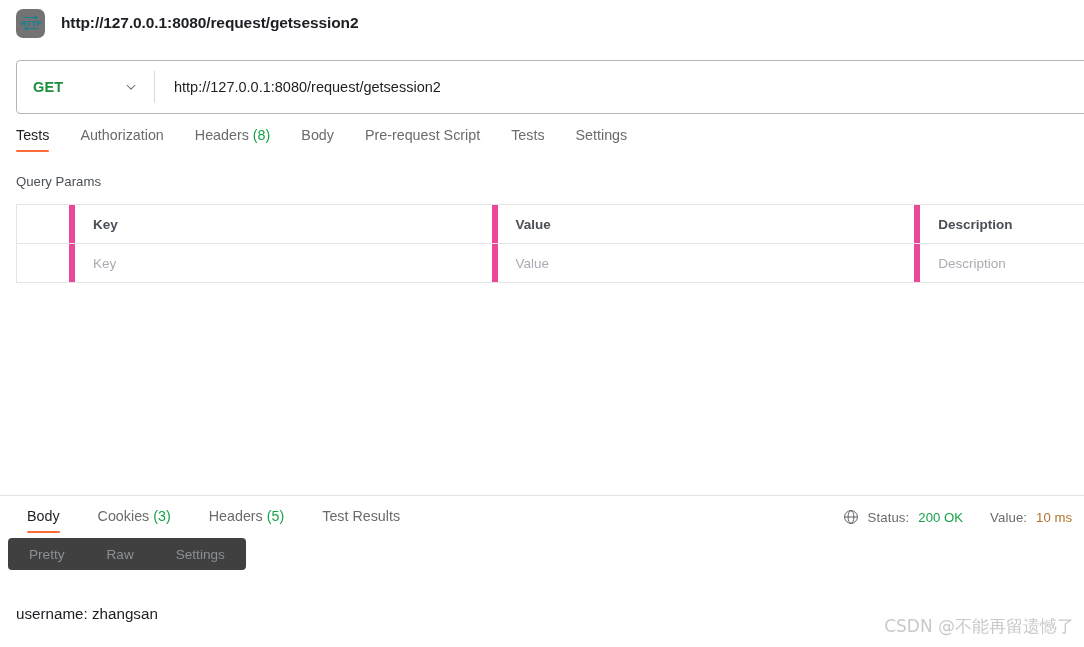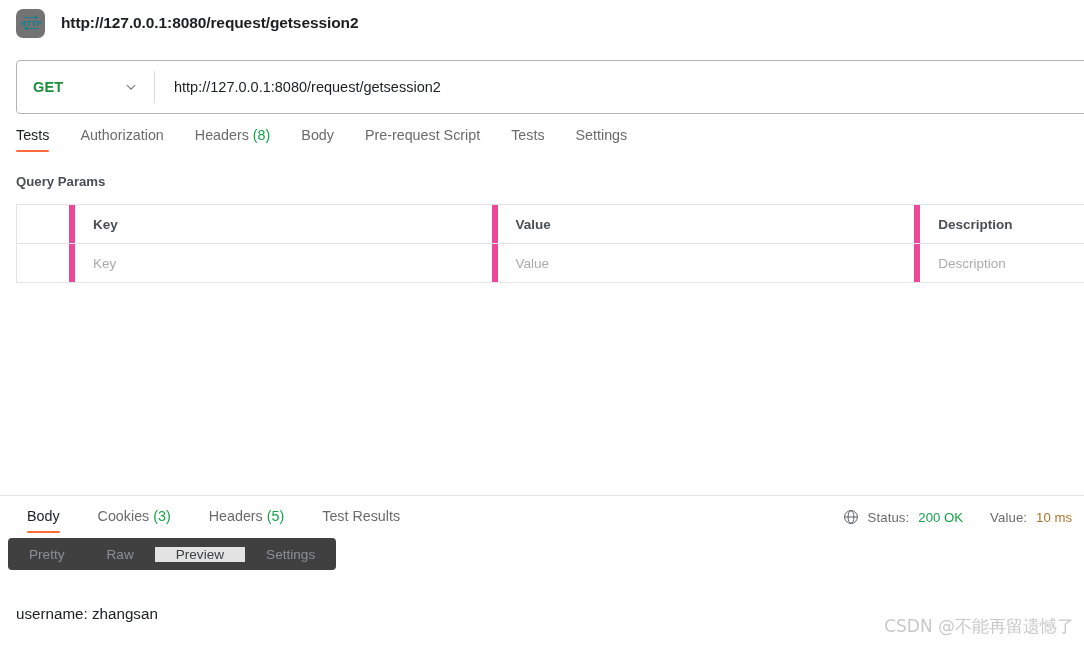--- a/index.html
+++ b/index.html
@@ -59,21 +59,21 @@
   .rtab.active { color: #1c1f23; }
   .rtab.active::after {
     content: ""; position: absolute; left: 0; right: 0; bottom: 0;
     height: 2.5px; background: #ff6c37; border-radius: 2px;
   }
   .cnt { color: #16a34a; }
 
   
   .qp-title {
     position: absolute; left: 16px; top: 174px;
-    font-size: 13.2px; font-weight: bold; color: #4a4f55;
+    font-size: 13.2px; font-weight: normal; color: #4a4f55;
   }
   .params-table {
     position: absolute; left: 16px; top: 204px; width: 1100px;
     border-top: 1px solid #e4e4e4; border-left: 1px solid #e4e4e4;
   }
   .prow { display: flex; height: 39px; border-bottom: 1px solid #e4e4e4; }
   .pcell {
     border-right: 6px solid #ec4899; display: flex; align-items: center;
     padding-left: 18px; font-size: 13.5px; overflow: hidden; white-space: nowrap;
   }
@@ -242,21 +242,20 @@
     <span class="status-text">Status:</span>
     <span class="ok">200 OK</span>
     <span class="gapper"></span>
     <span class="status-text">Value:</span>
     <span class="ms">10 ms</span>
   </div>
 
   <div class="viewer-toggle">
     <div class="vbtn">Pretty</div>
     <div class="vbtn">Raw</div>
-    <div class="vbtn active">Preview</div>
     <div class="vbtn">Settings</div>
   </div>
 
   <div class="resp-body">username: zhangsan</div>
 
   <div class="watermark">CSDN @不能再留遗憾了</div>
 
 </div>
 
 </body></html>

